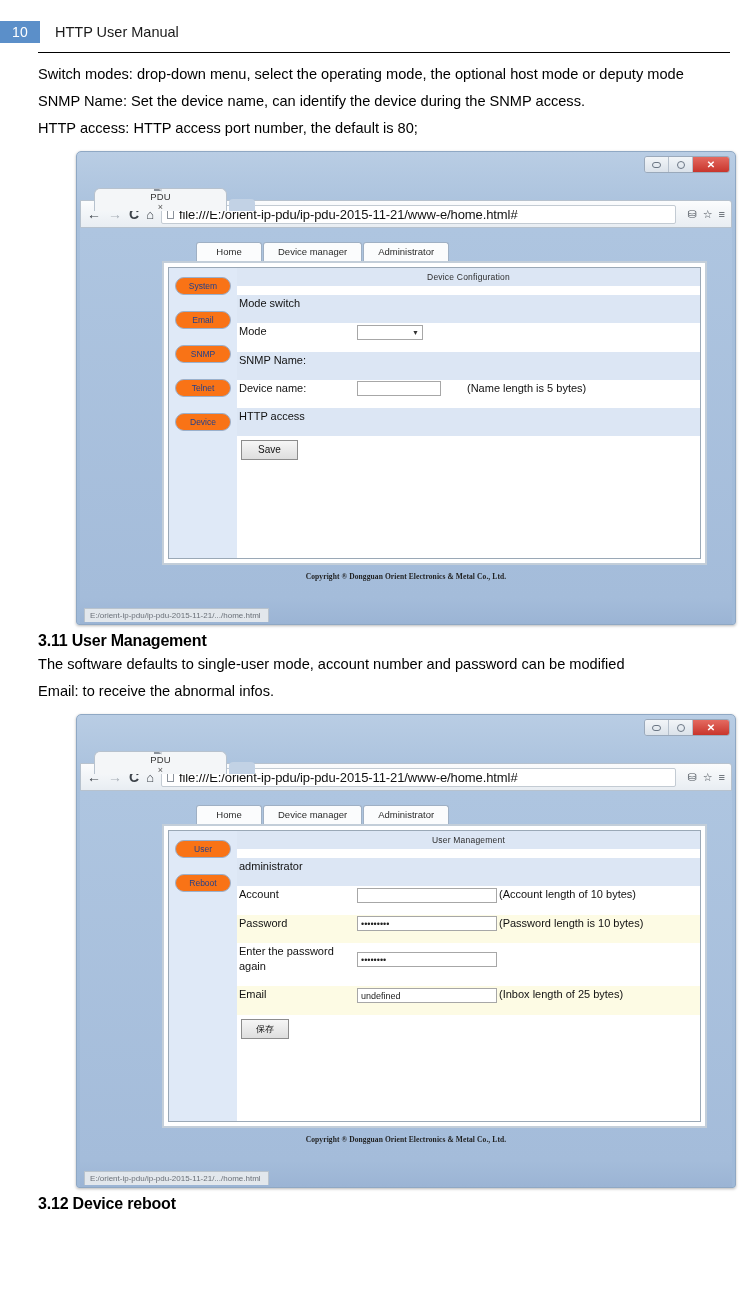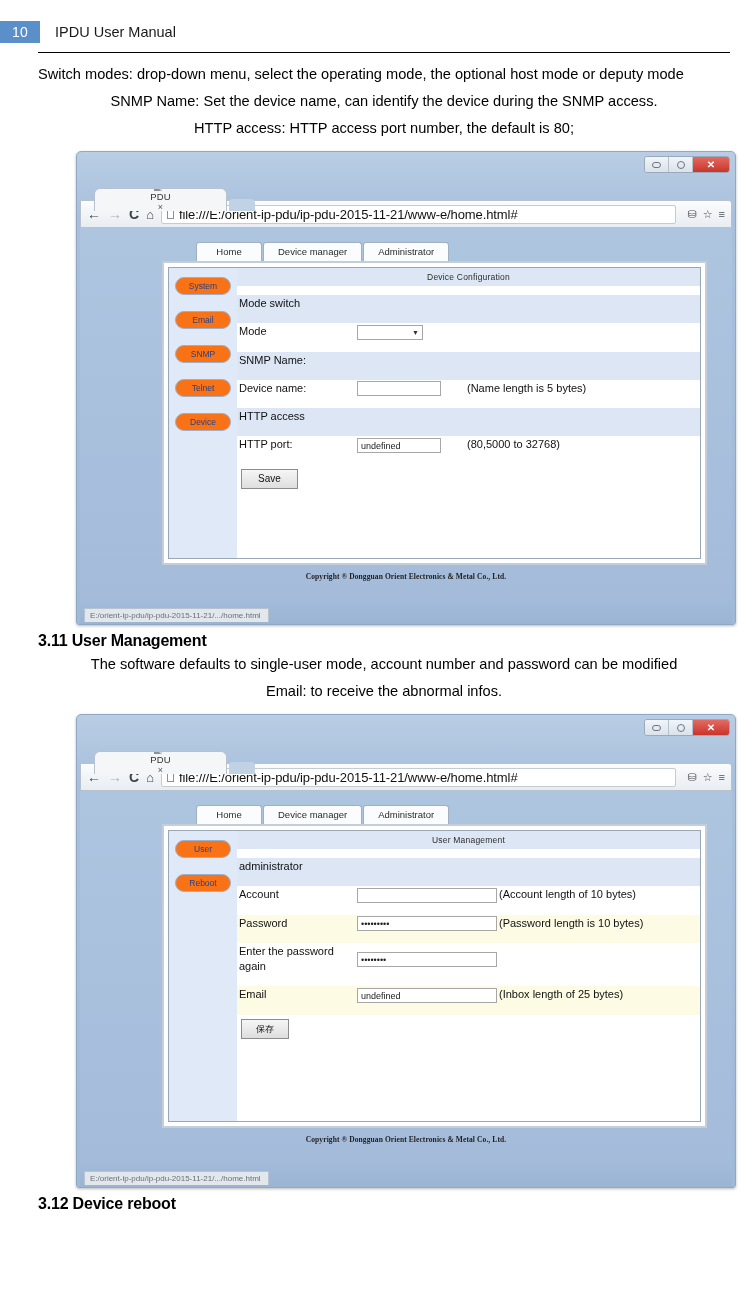--- a/index.html
+++ b/index.html
@@ -41,21 +41,20 @@
     margin: 6px 20px 0 38px;
     border-top: 1.6px solid #000;
   }
 
   
   .doc-body { padding: 8px 20px 0 38px; }
   .para {
     font-size: 14.6px;
     line-height: 27px;
     color: #000;
-    text-align: center;
   }
   .para.justify { text-align: justify; text-align-last: left; }
   .section-heading {
     font-size: 16px;
     font-weight: bold;
     margin: 7px 0 1px 0;
     letter-spacing: -0.2px;
   }
 
   
@@ -345,21 +344,21 @@
     font-size: 8px;
     color: #6a7078;
     padding: 2px 7px 2px 5px;
   }
 </style>
 </head>
 <body>
 
 <div class="page-header">
   <div class="page-number">10</div>
-  <div class="manual-title">IPDU User Manual</div>
+  <div class="manual-title">HTTP User Manual</div>
 </div>
 <div class="header-rule"></div>
 
 <div class="doc-body">
 
   <div class="para justify">Switch modes: drop-down menu, select the operating mode, the optional host mode or deputy mode</div>
   <div class="para">SNMP Name: Set the device name, can identify the device during the SNMP access.</div>
   <div class="para">HTTP access: HTTP access port number, the default is 80;</div>
 
   <div class="browser-window">
@@ -446,27 +445,20 @@
                 <td class="col-field">
                   <span class="txt-input w-narrow"></span>
                 </td>
                 <td class="hint">(Name length is 5 bytes)</td>
               </tr>
               <tr class="section-row">
                 <td class="col-label">HTTP access</td>
                 <td class="col-field"></td>
                 <td></td>
               </tr>
-              <tr class="plain-row">
-                <td class="col-label">HTTP port:</td>
-                <td class="col-field">
-                  <span class="txt-input w-narrow">undefined</span>
-                </td>
-                <td class="hint">(80,5000 to 32768)</td>
-              </tr>
             </tbody>
               </table>
 
             <div class="save-btn">Save</div>
           </div>
         </div>
       </div>
 
       <div class="copyright">Copyright ® Dongguan Orient Electronics &amp; Metal Co., Ltd.</div>
     </div>

